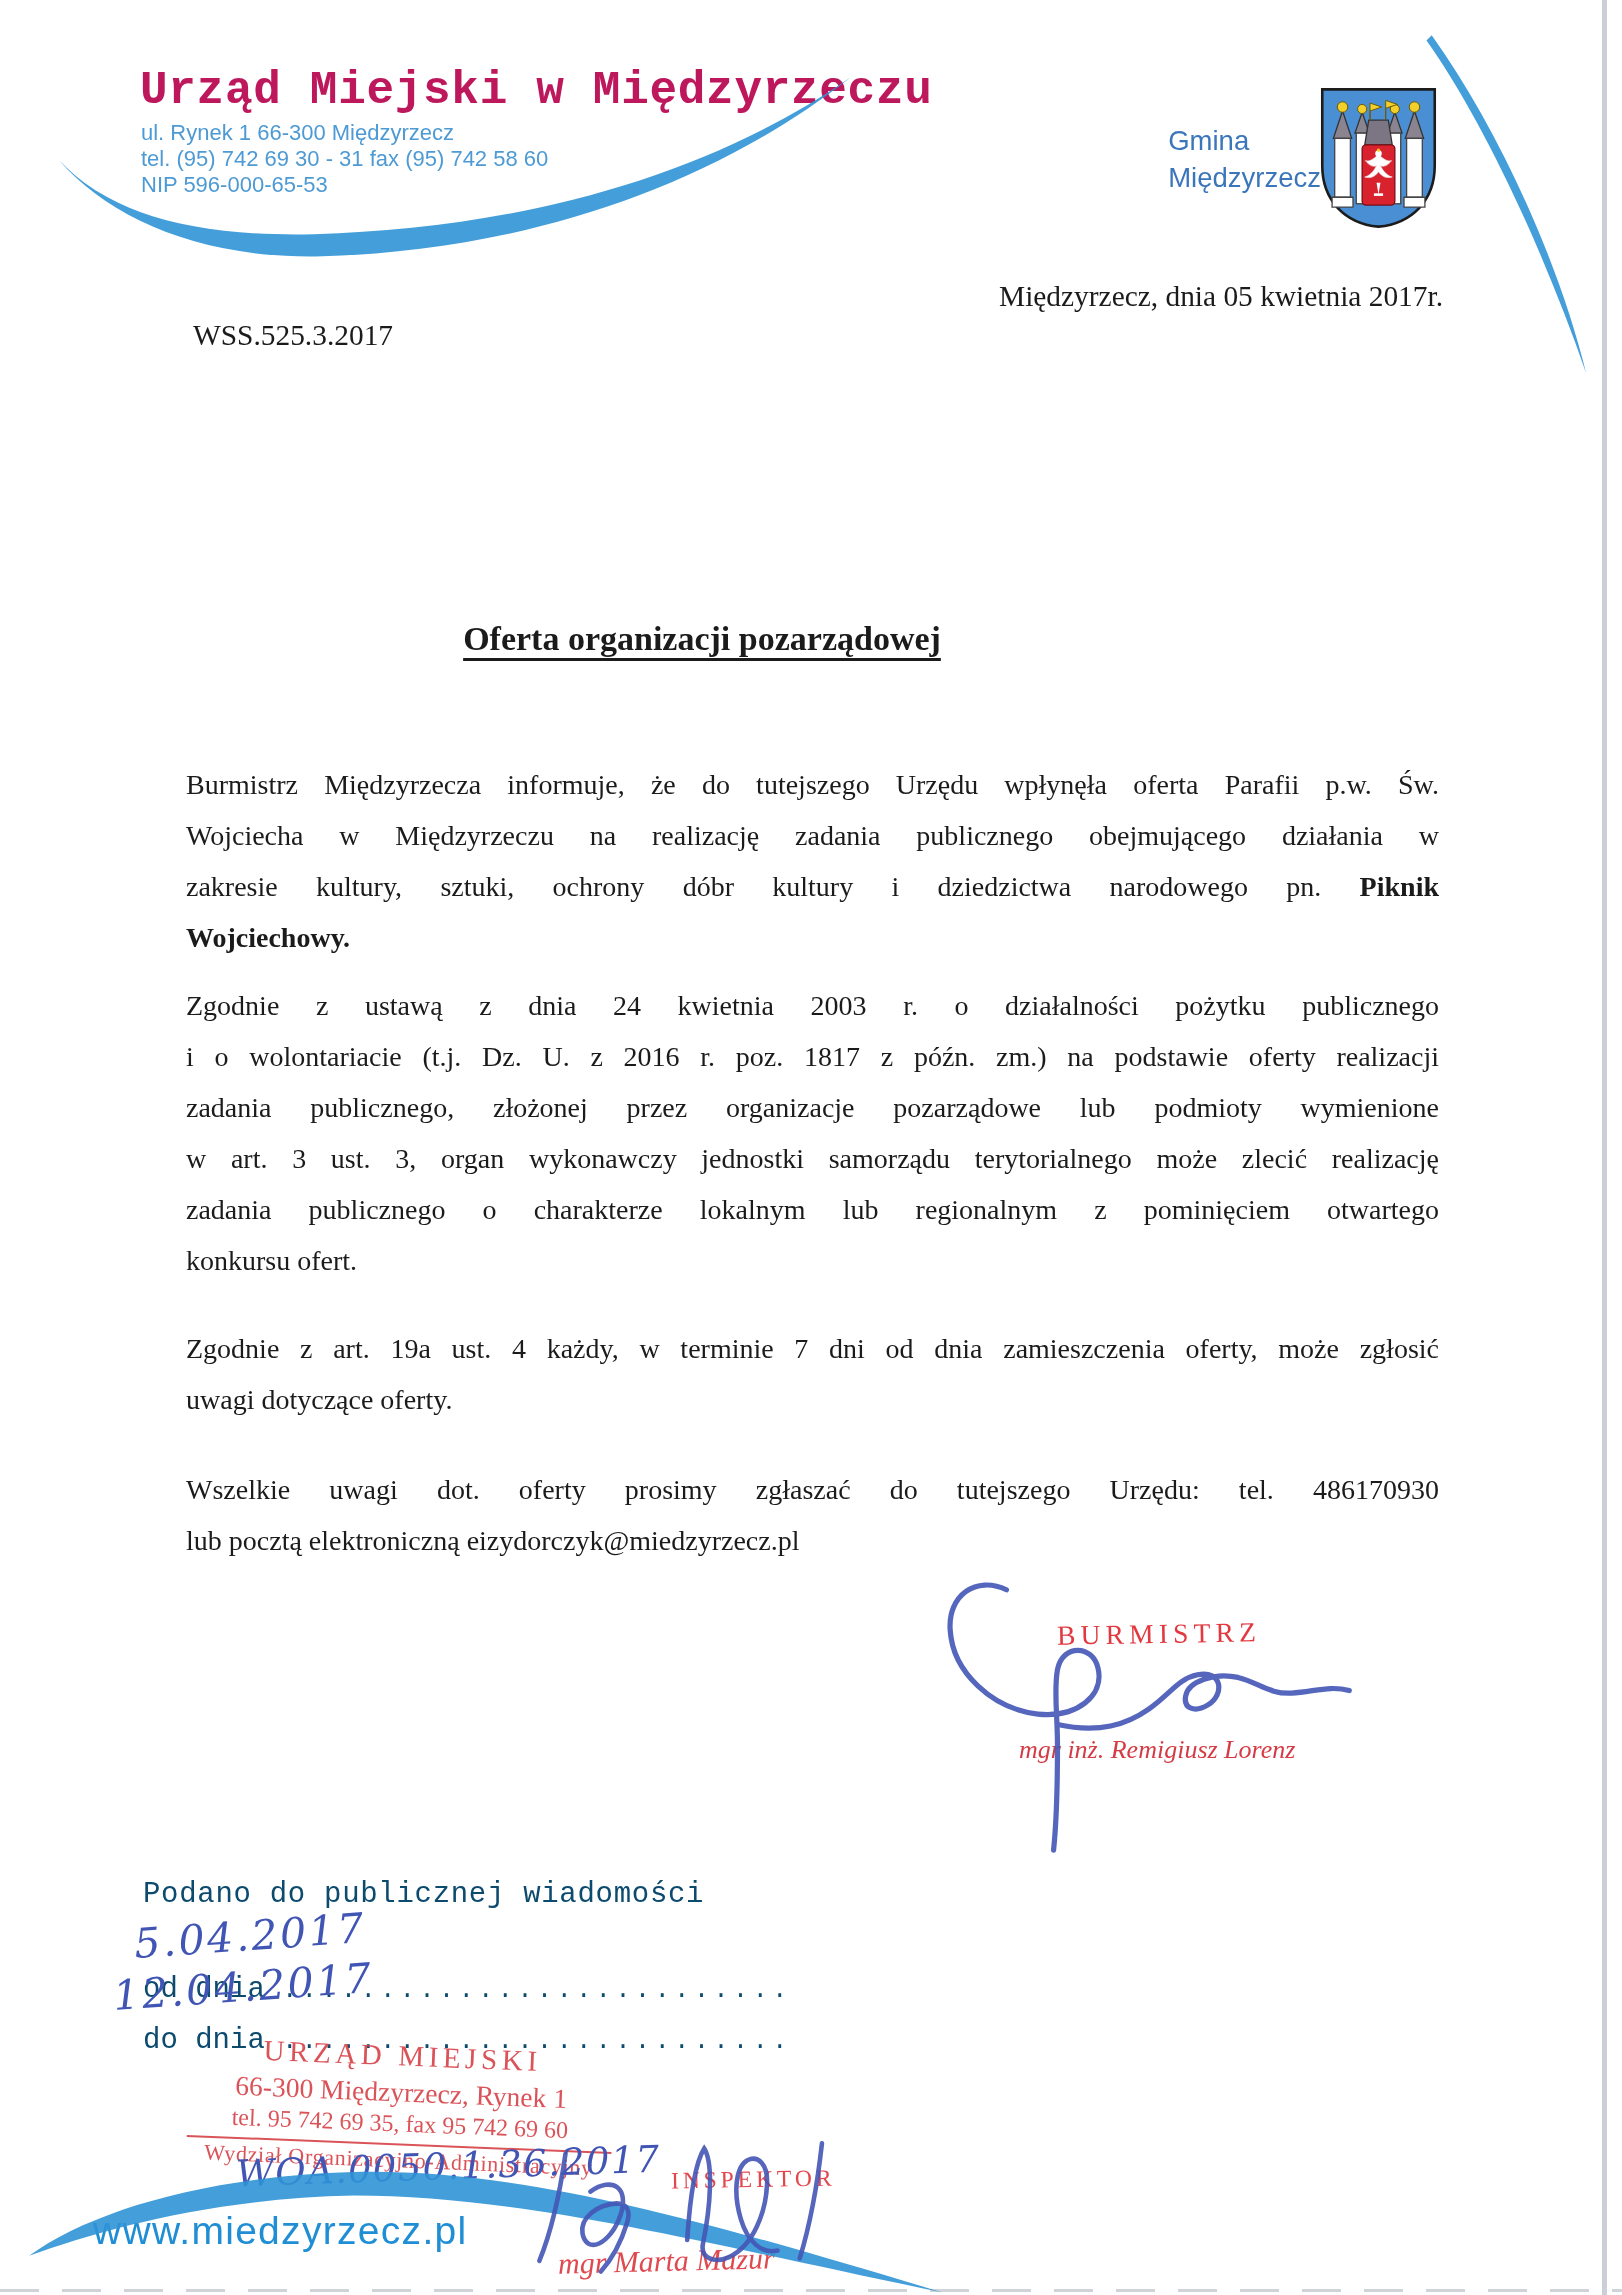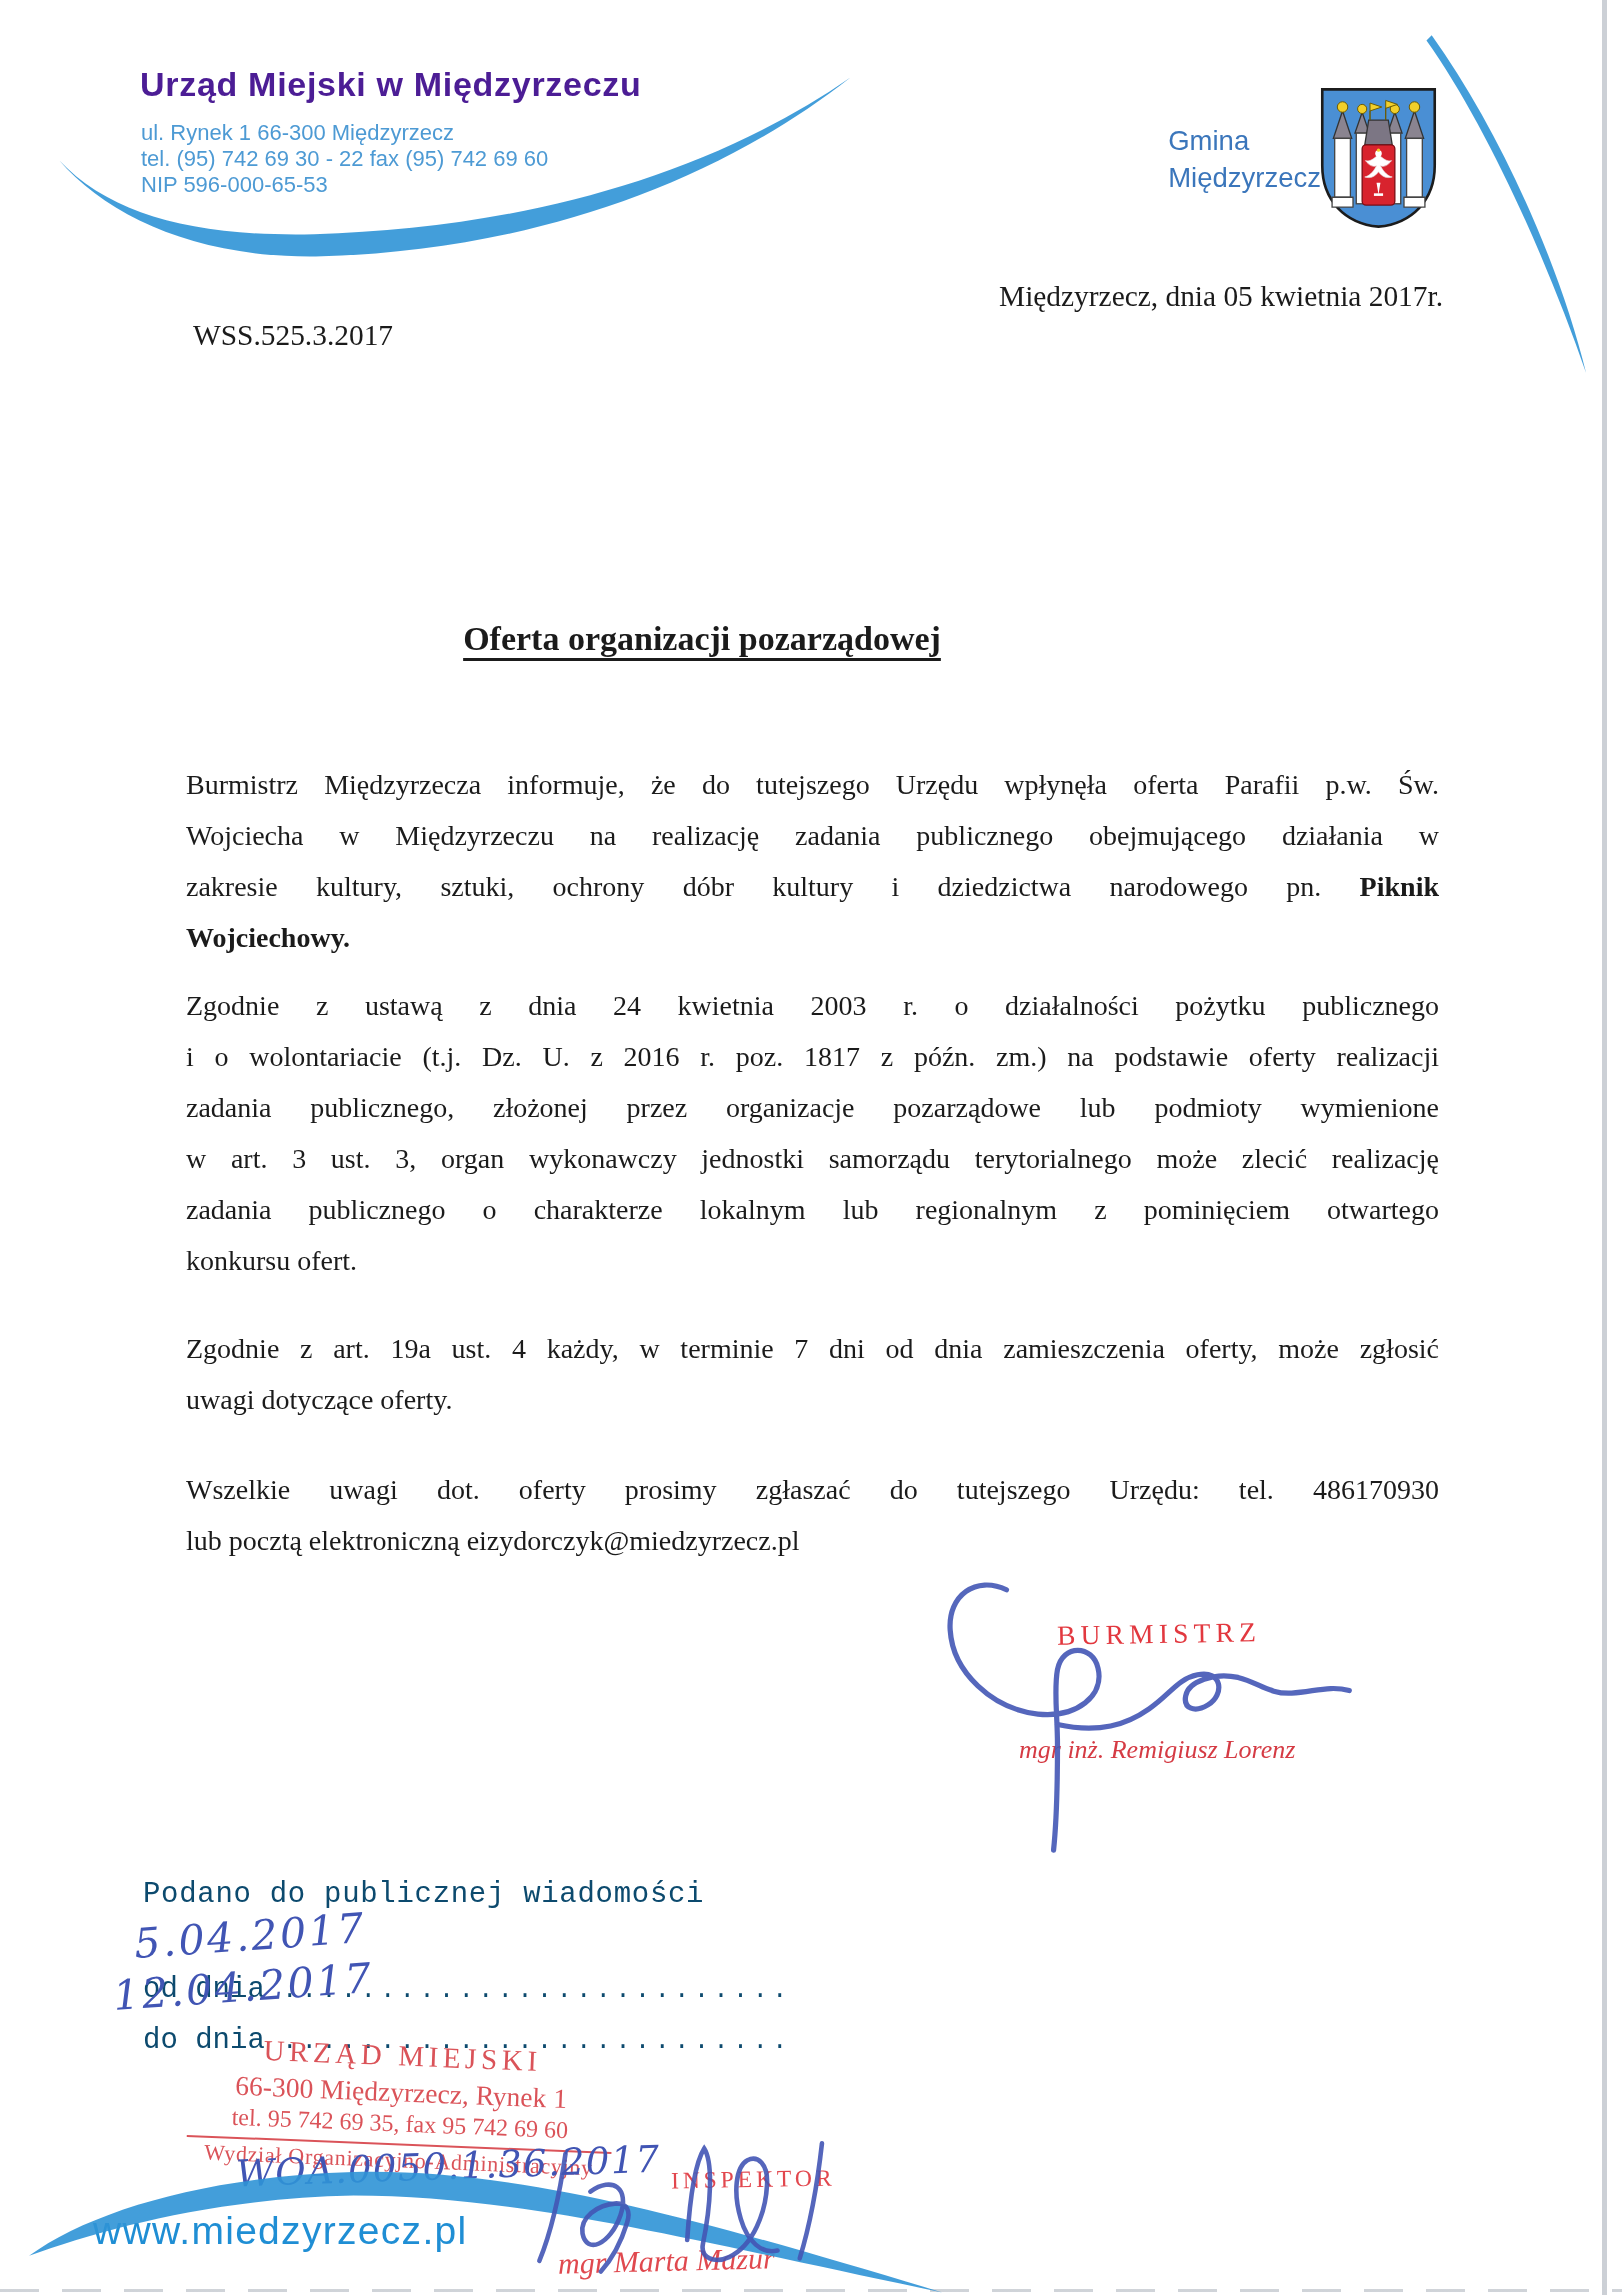--- a/index.html
+++ b/index.html
@@ -1,22 +1,22 @@
 <!DOCTYPE html>
 <html style="font-size:10.5px"><head>
 <meta charset="utf-8">
 <style>
   html,body{margin:0;padding:0;background:#e8e8e8;}
   .sheet{position:relative;width:1623px;height:2295px;background:#ffffff;overflow:hidden;
          font-family:"Liberation Serif",serif;color:#1b1b1b;}
   [data-name]{box-sizing:border-box;}
 
   
-  .lh-title{position:absolute;left:140px;top:65px;font-family:Liberation Sans, sans-serif;
-            font-weight:bold;font-size:34px;letter-spacing:0.7px;color:#4c1d95;}
+  .lh-title{position:absolute;left:140px;top:65px;font-family:Liberation Mono, monospace;
+            font-weight:bold;font-size:46px;letter-spacing:0.7px;color:#be185d;}
   .lh-address{position:absolute;left:141px;top:120px;font-family:"Liberation Sans",sans-serif;
               font-size:22px;line-height:26px;color:#4d9ad4;}
   .gmina{position:absolute;right:302px;top:122px;text-align:left;
          font-family:"Liberation Sans",sans-serif;font-size:27.5px;line-height:37px;color:#3b76bb;}
   .coa{position:absolute;left:1319px;top:86px;}
 
   
   .dateline{position:absolute;right:180px;top:280px;font-size:29.4px;}
   .refnum{position:absolute;left:193px;top:319px;font-size:29.4px;}
 
@@ -73,21 +73,21 @@
   .overlay{position:absolute;left:0;top:0;pointer-events:none;z-index:5;}
 </style>
 </head>
 <body>
 
 <div class="sheet" data-name="scanned-letter-page">
 
   <div class="lh-title" data-name="letterhead-title">Urząd Miejski w Międzyrzeczu</div>
   <div class="lh-address" data-name="letterhead-address">
     <div data-name="letterhead-address-line">ul. Rynek 1 66-300 Międzyrzecz</div>
-    <div data-name="letterhead-address-line">tel. (95) 742 69 30 - 22 fax (95) 742 69 60</div>
+    <div data-name="letterhead-address-line">tel. (95) 742 69 30 - 31 fax (95) 742 58 60</div>
     <div data-name="letterhead-address-line">NIP 596-000-65-53</div>
   </div>
 
   <div class="gmina" data-name="gmina-badge">
     <div data-name="gmina-badge-line1">Gmina</div>
     <div data-name="gmina-badge-line2">Międzyrzecz</div>
   </div>
 
   <svg class="coa" width="119" height="144" viewBox="0 0 182 220" data-name="coat-of-arms-icon">
     <path d="M5 5 H177 V122 C177 174 143 210 91 215 C39 210 5 174 5 122 Z" fill="#4a8fd4" stroke="#1c1c1c" stroke-width="4"></path>

